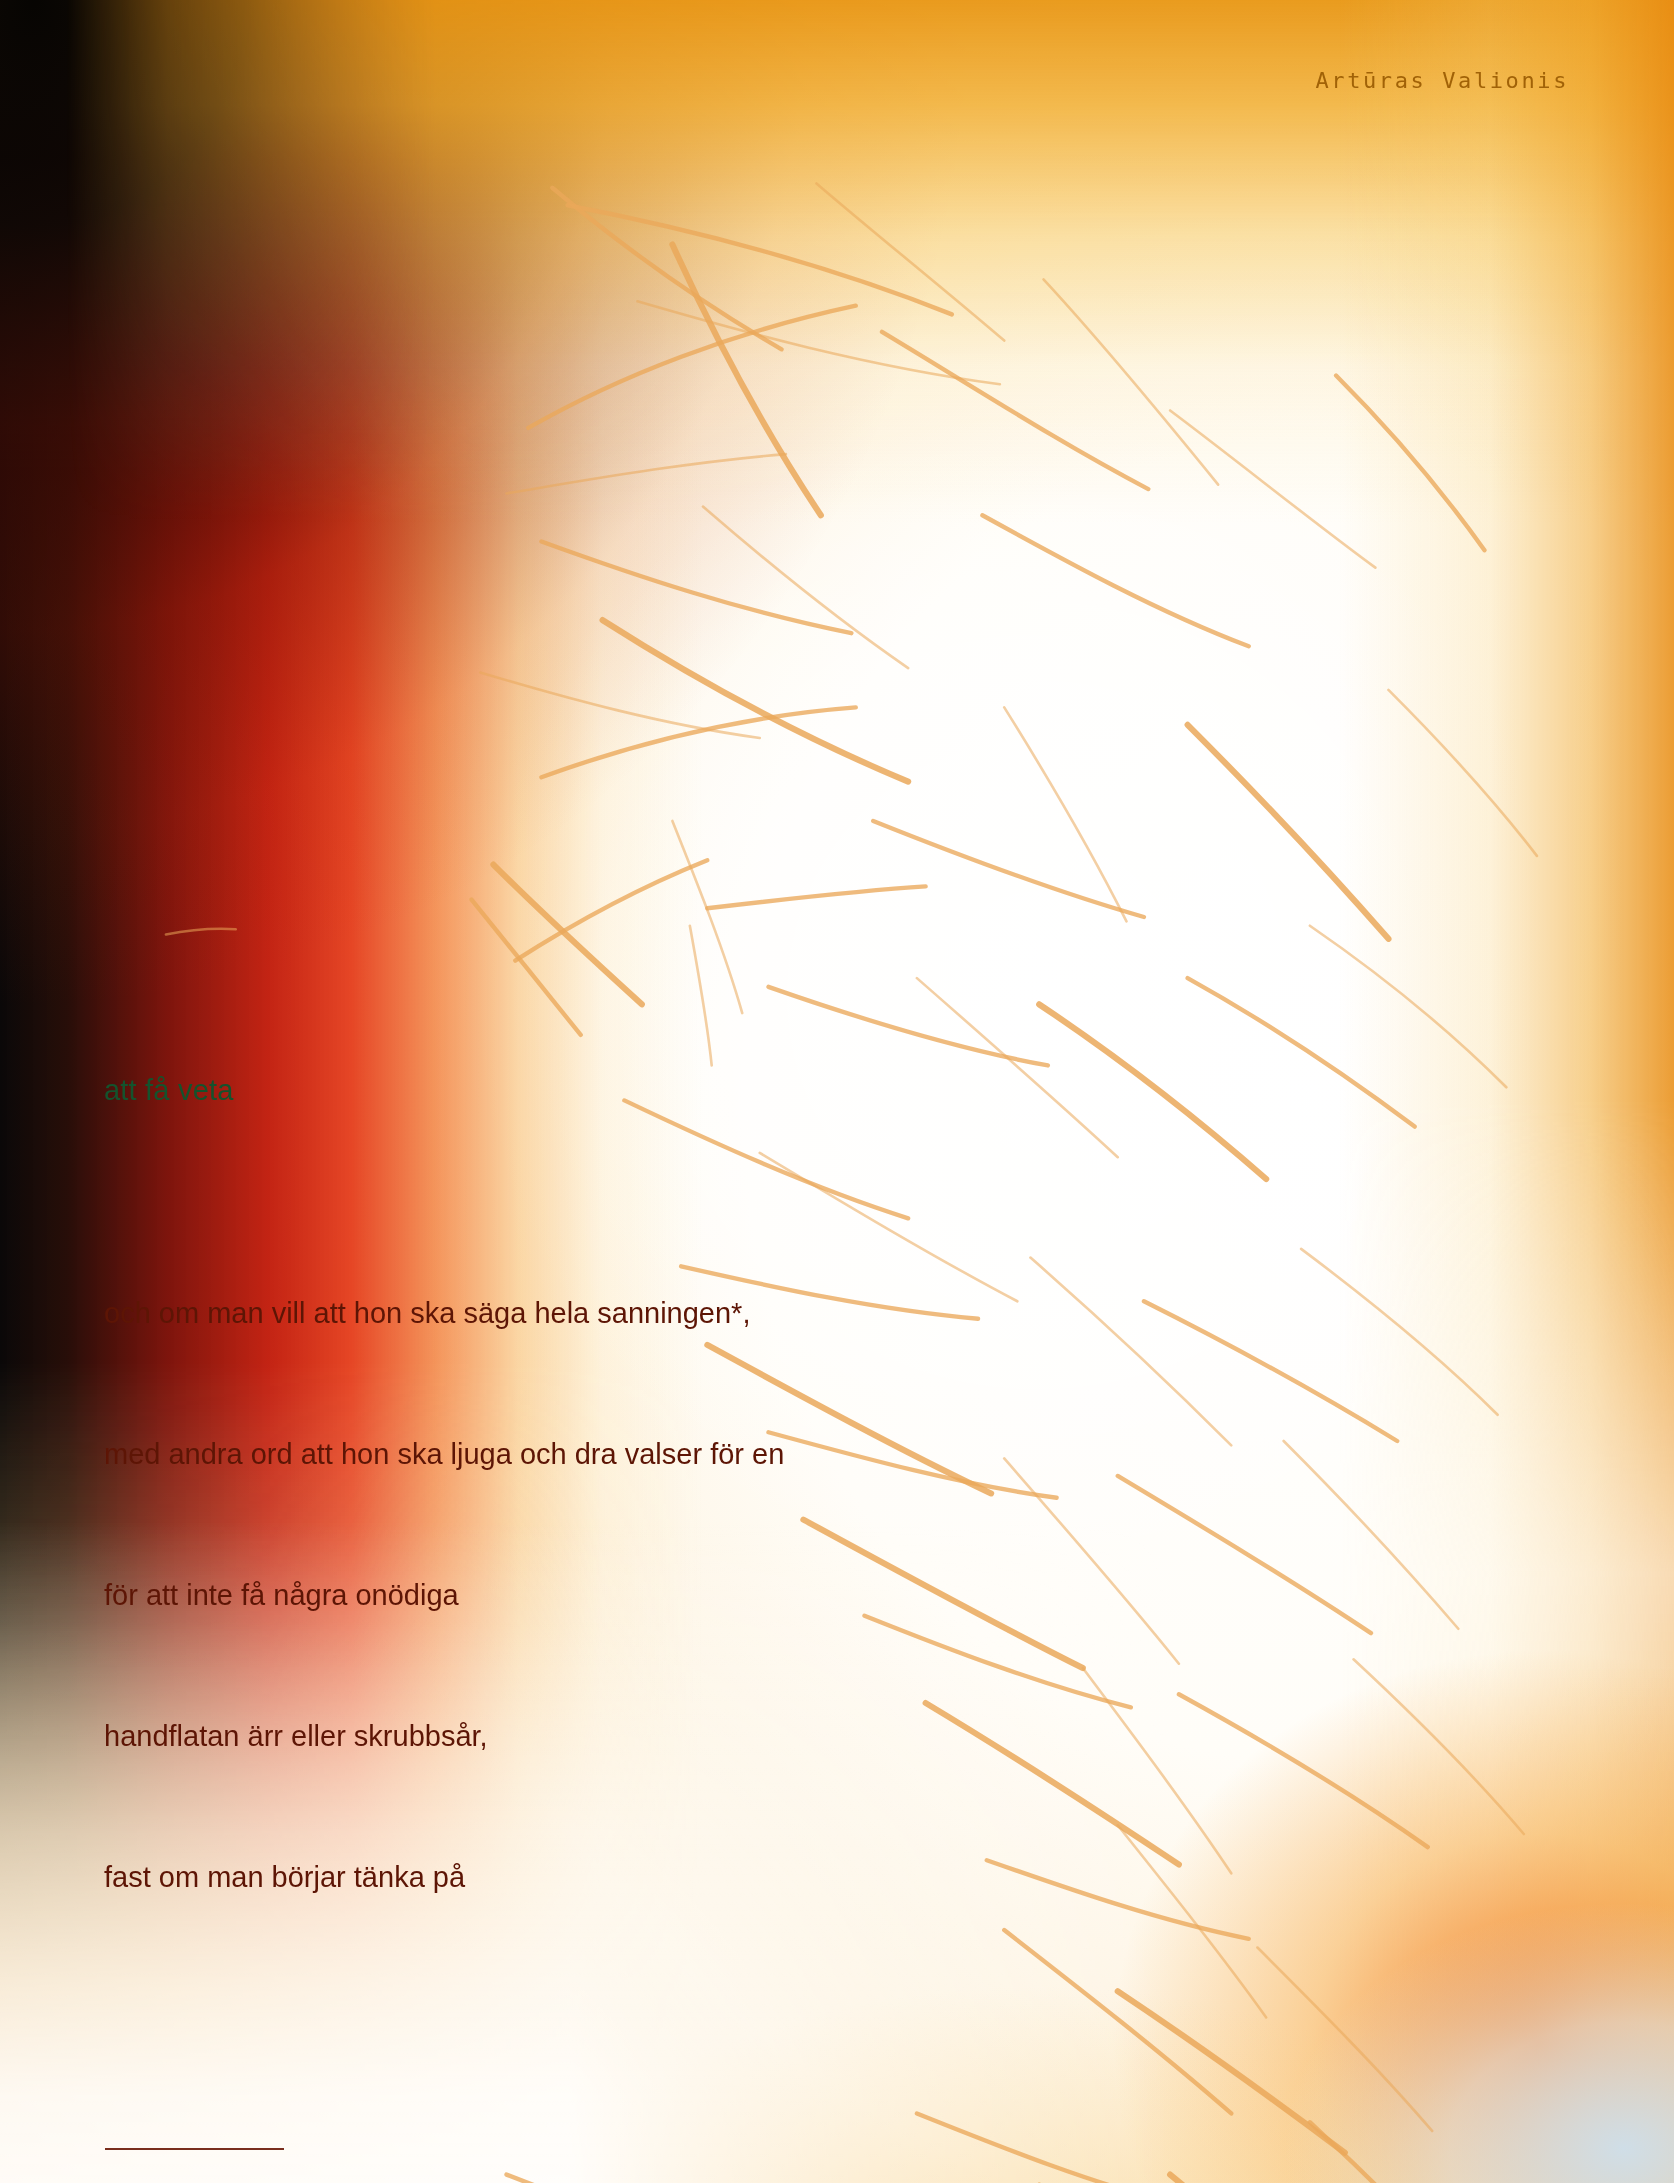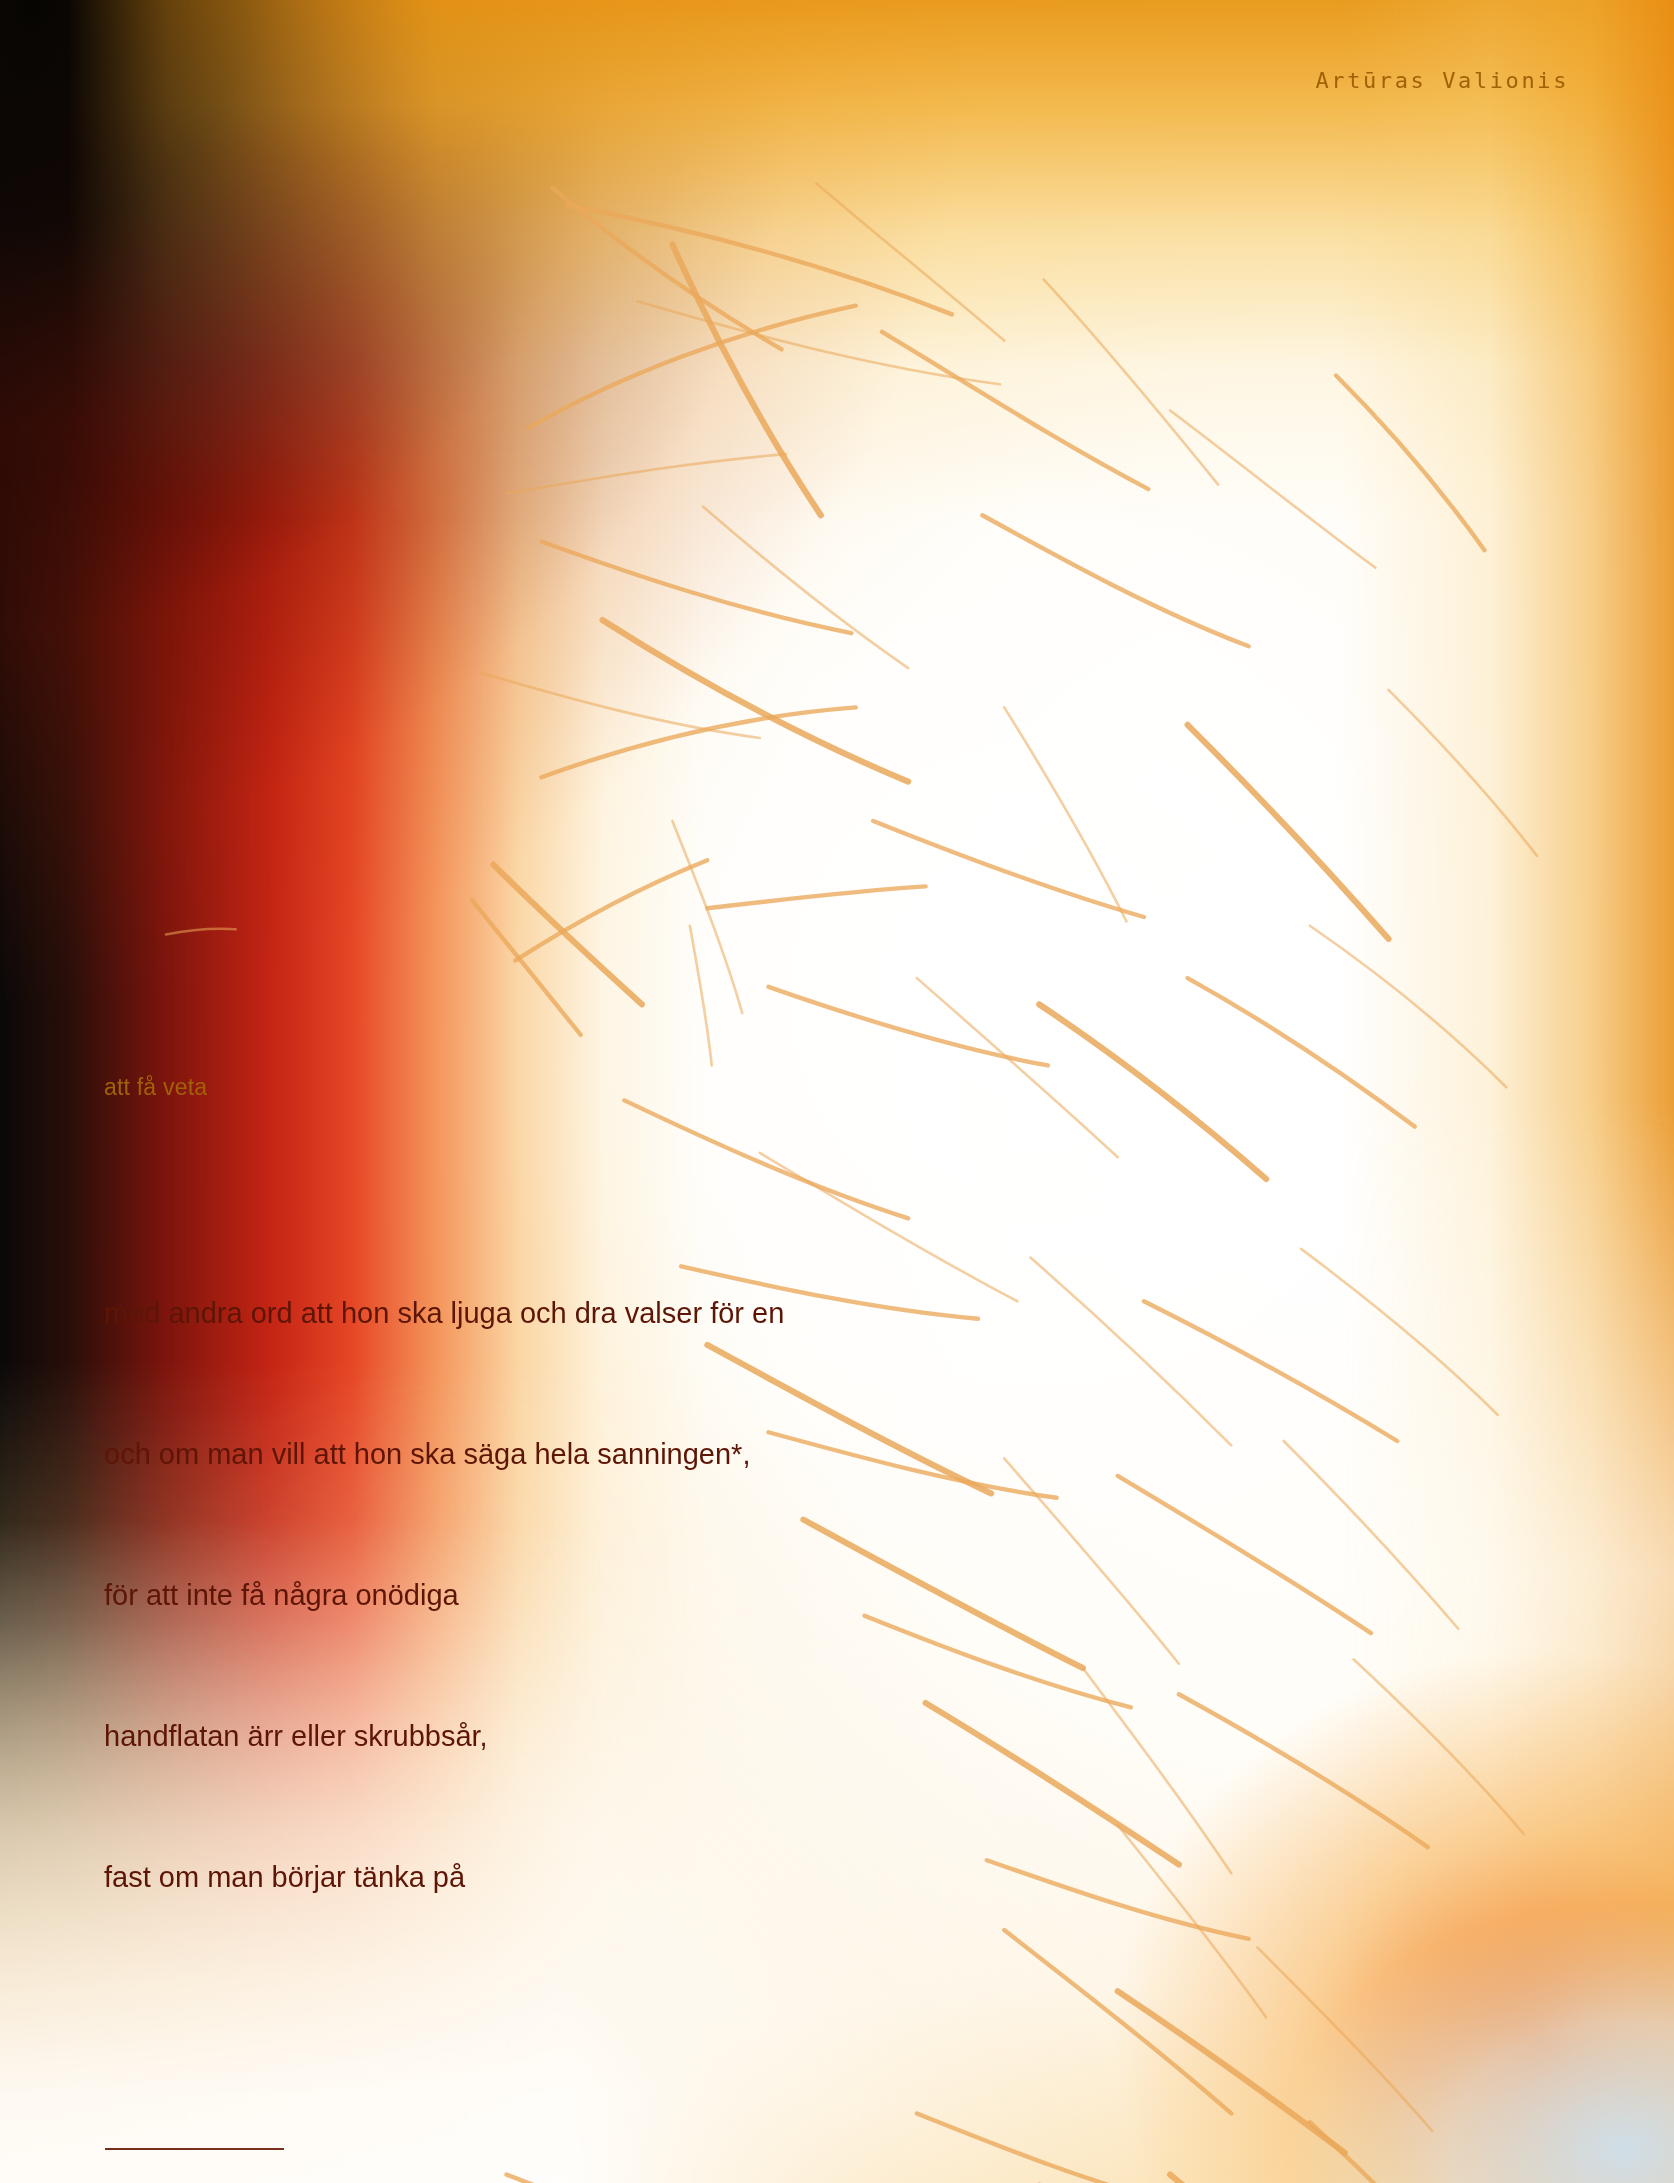--- a/index.html
+++ b/index.html
@@ -146,22 +146,22 @@
     font-size: 22px;
     letter-spacing: 2.6px;
     color: #a16207;
     white-space: nowrap;
   }
 
   .poem-title {
     position: absolute;
     left: 104px;
     top: 1074px;
-    font-size: 23px;
-    color: #a16207;
+    font-size: 29px;
+    color: #14532d;
     letter-spacing: 0.2px;
     white-space: nowrap;
   }
 
   .poem-body {
     position: absolute;
     left: 104px;
     top: 1196px;
     font-size: 29px;
     line-height: 47px;
@@ -281,22 +281,22 @@
         <path class="scratch thin" d="M3500 5200 C3580 5230 3660 5260 3720 5280"></path>
       </g>
     </svg>
   </div>
 
   <div class="author">Artūras Valionis</div>
 
   <div class="poem-title">att få veta</div>
 
   <div class="poem-body">
+    <span class="line">och om man vill att hon ska säga hela sanningen*,</span>
     <span class="line">med andra ord att hon ska ljuga och dra valser för en</span>
-    <span class="line">och om man vill att hon ska säga hela sanningen*,</span>
     <span class="line">för att inte få några onödiga</span>
     <span class="line">handflatan ärr eller skrubbsår,</span>
     <span class="line">fast om man börjar tänka på</span>
     
     
     
     
     
     
     

